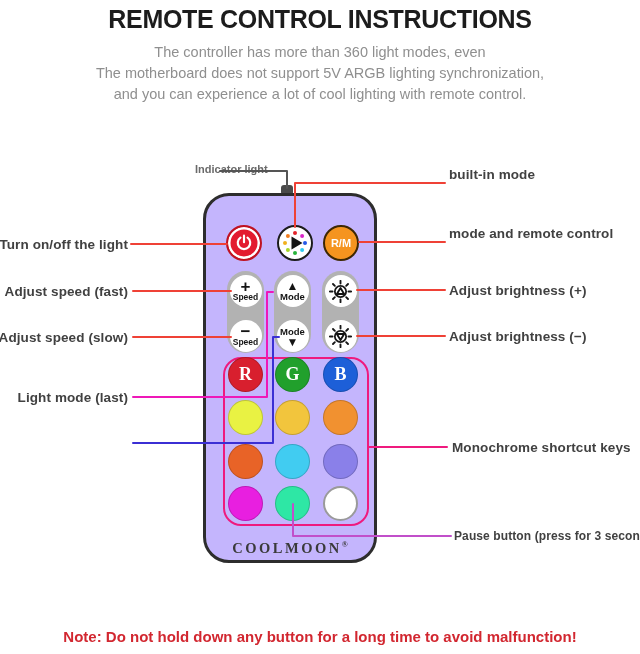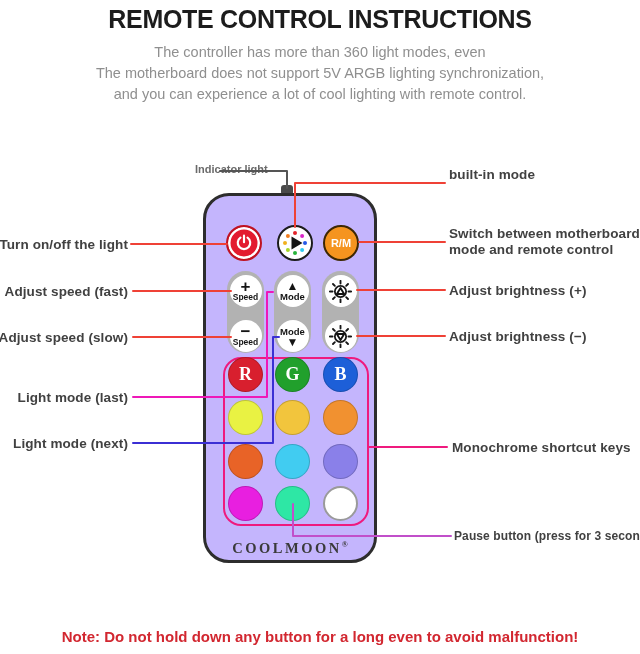--- a/index.html
+++ b/index.html
@@ -84,27 +84,25 @@
     <div>The motherboard does not support 5V ARGB lighting synchronization,</div>
     <div>and you can experience a lot of cool lighting with remote control.</div>
   </div>
 
   <div class="indicator-lbl">Indicator light</div>
 
   <div class="lbl" style="right:512px;top:236px;text-align:right;">Turn on/off the light</div>
   <div class="lbl" style="right:512px;top:283px;">Adjust speed (fast)</div>
   <div class="lbl" style="right:512px;top:329px;text-align:left;">Adjust speed (slow)</div>
   <div class="lbl" style="right:512px;top:389px;text-align:center;">Light mode (last)</div>
-  <div class="lbl" style="right:512px;top:435px;text-align:right;">Light mode (next)</div>
 
   <div class="lbl right2" style="left:449px;top:167px;">
     <span style="display:block">built-in mode</span>
   </div>
   <div class="lbl right2" style="left:449px;top:226px;">
-    <span style="display:block">Switch between motherboard</span>
     <span style="display:block">mode and remote control</span>
   </div>
   <div class="lbl" style="left:449px;top:282px;">Adjust brightness (+)</div>
   <div class="lbl" style="left:452px;top:439px;">Monochrome shortcut keys</div>
   <div class="lbl" style="left:449px;top:328px;">Adjust brightness (−)</div>
   <div class="lbl small" style="left:454px;top:529px;">Pause button (press for 3 seconds)</div>
 
   <div class="led-bump"></div>
 
   <div class="remote">
@@ -221,15 +219,15 @@
     <polyline class="ln ln-red" points="445,183 295,183 295,227"></polyline>
     <line class="ln ln-red" x1="359" y1="242" x2="445" y2="242"></line>
     <line class="ln ln-red" x1="357" y1="290" x2="445" y2="290"></line>
     <line class="ln ln-red" x1="357" y1="336" x2="445" y2="336"></line>
     <polyline class="ln ln-magenta" points="133,397 267,397 267,292 273,292"></polyline>
     <polyline class="ln ln-blue" points="133,443 273,443 273,337 279,337"></polyline>
     <line class="ln ln-pink" x1="369" y1="447" x2="447" y2="447"></line>
     <polyline class="ln ln-orchid" points="293,504 293,536 451,536"></polyline>
   </svg>
 
-  <div class="note">Note: Do not hold down any button for a long even to avoid malfunction!</div>
+  <div class="note">Note: Do not hold down any button for a long time to avoid malfunction!</div>
 
 </div>
 
 </body></html>

